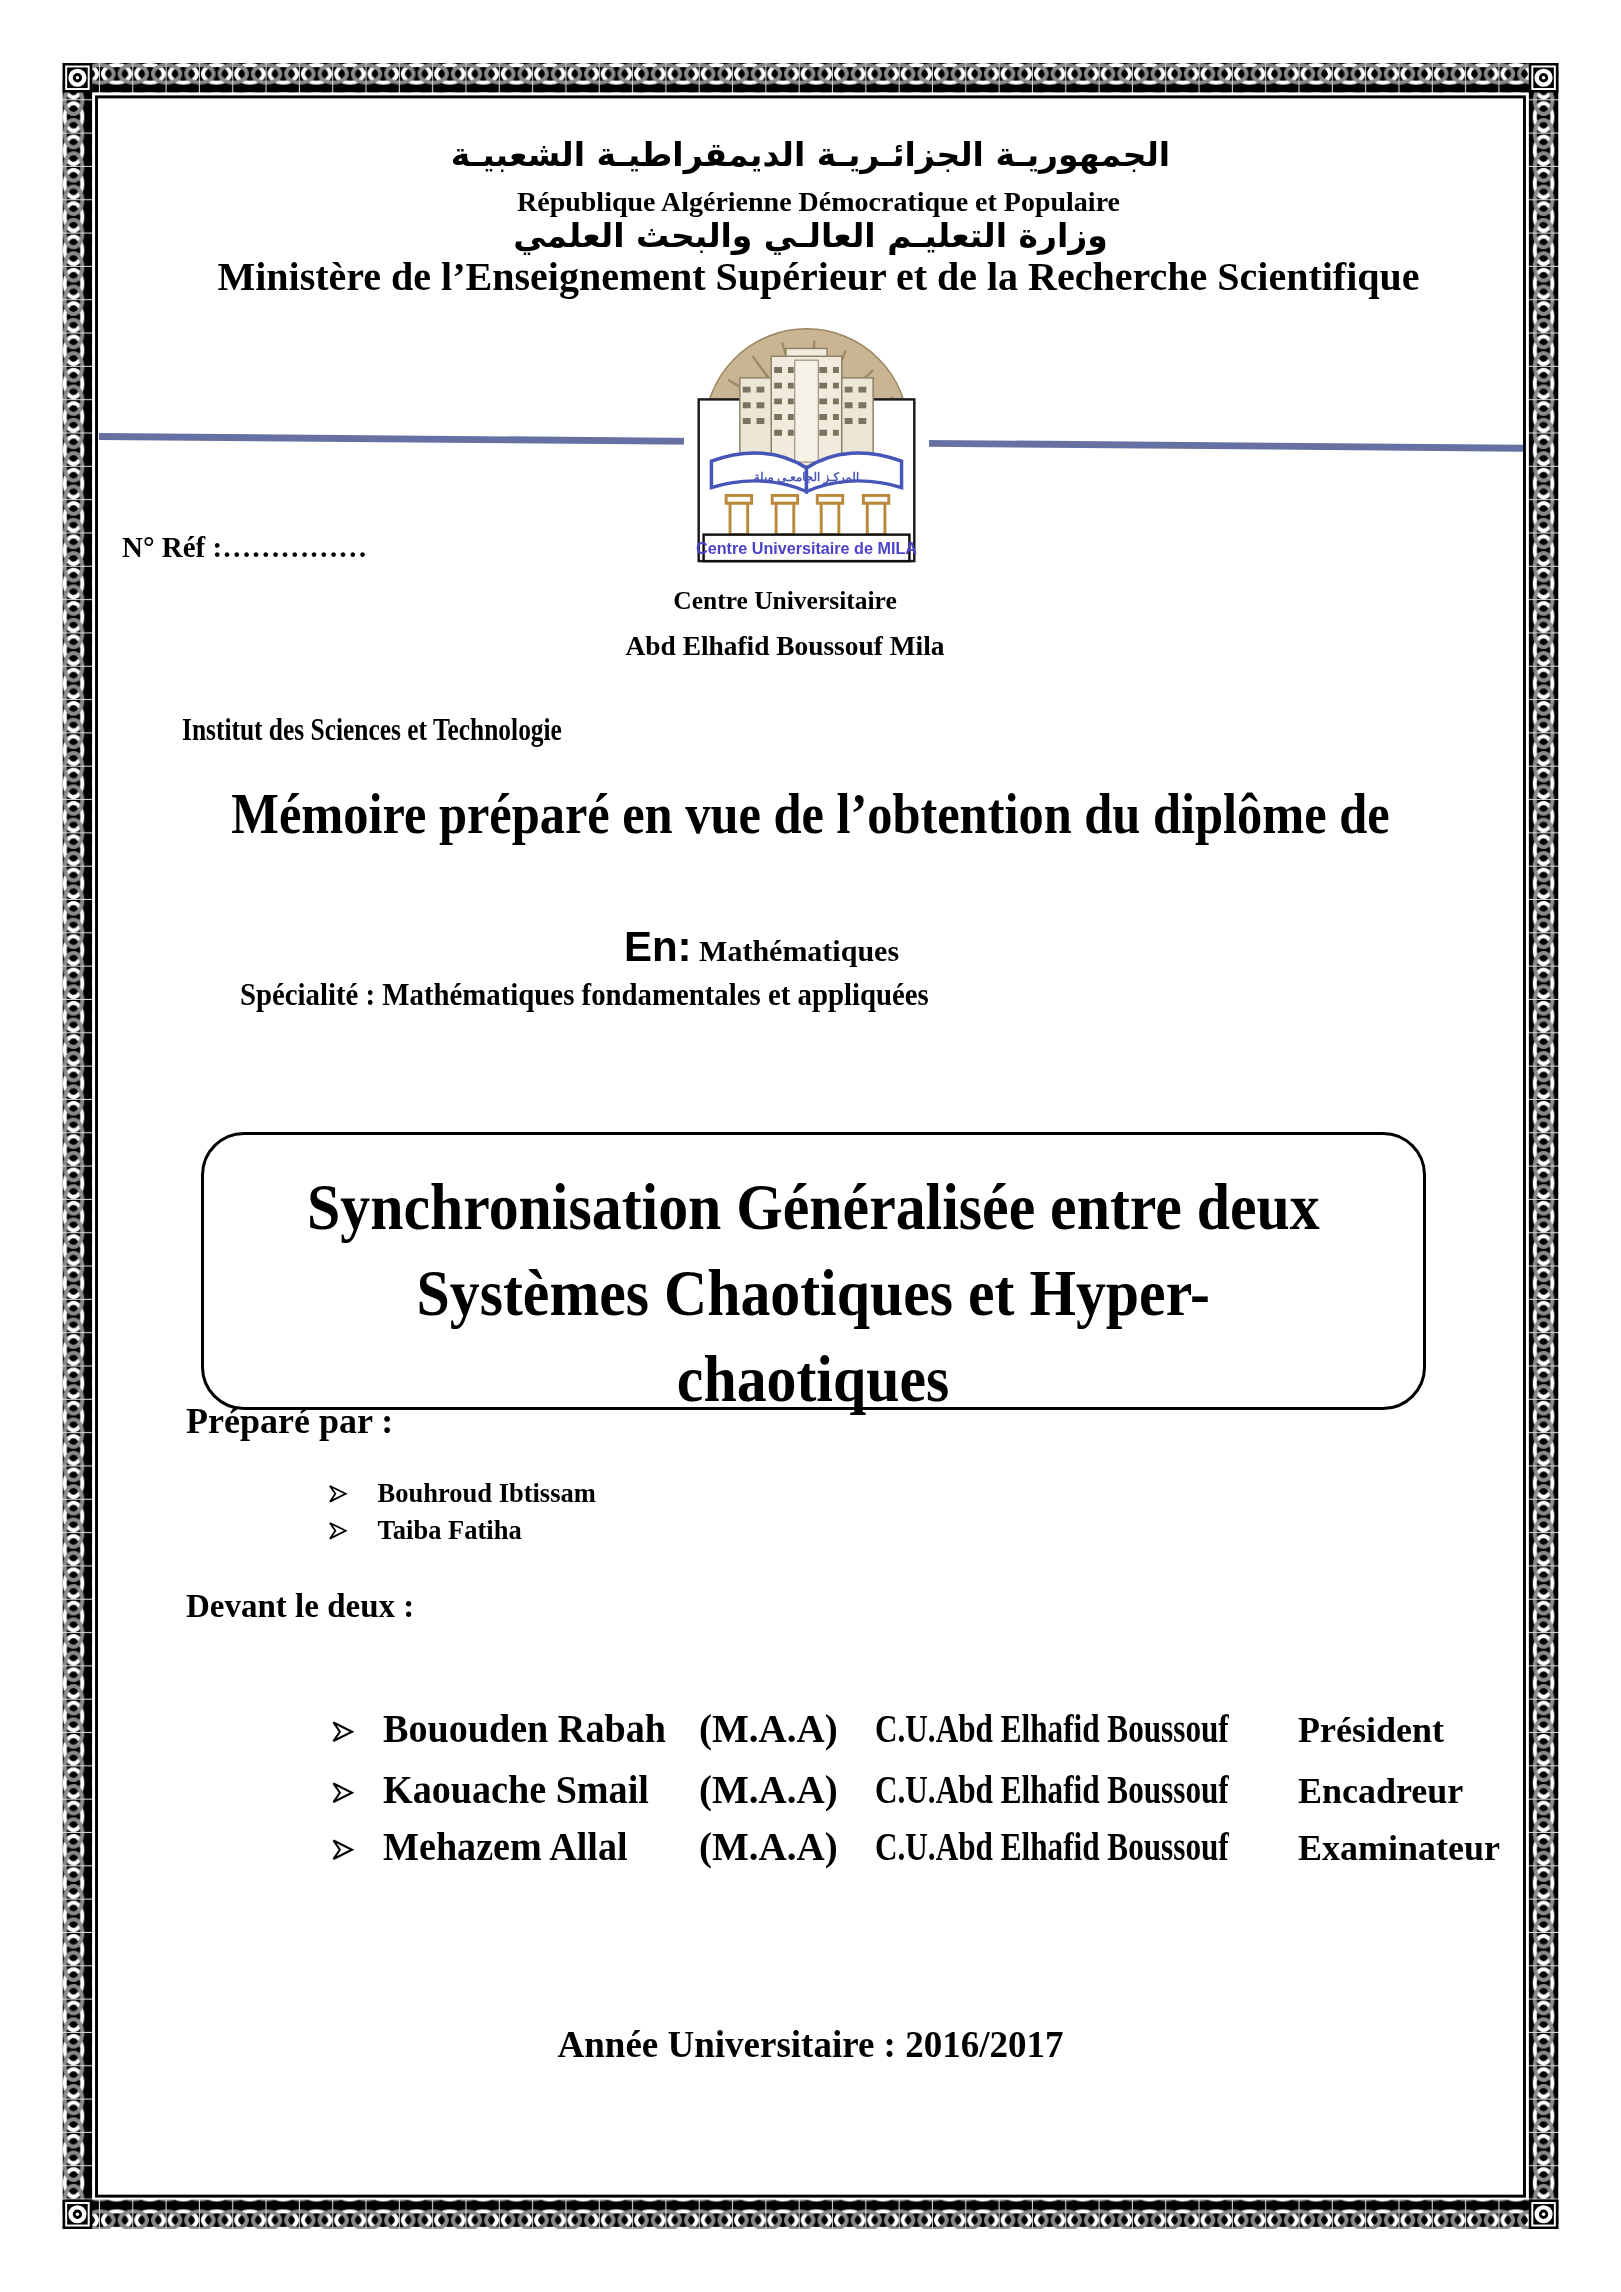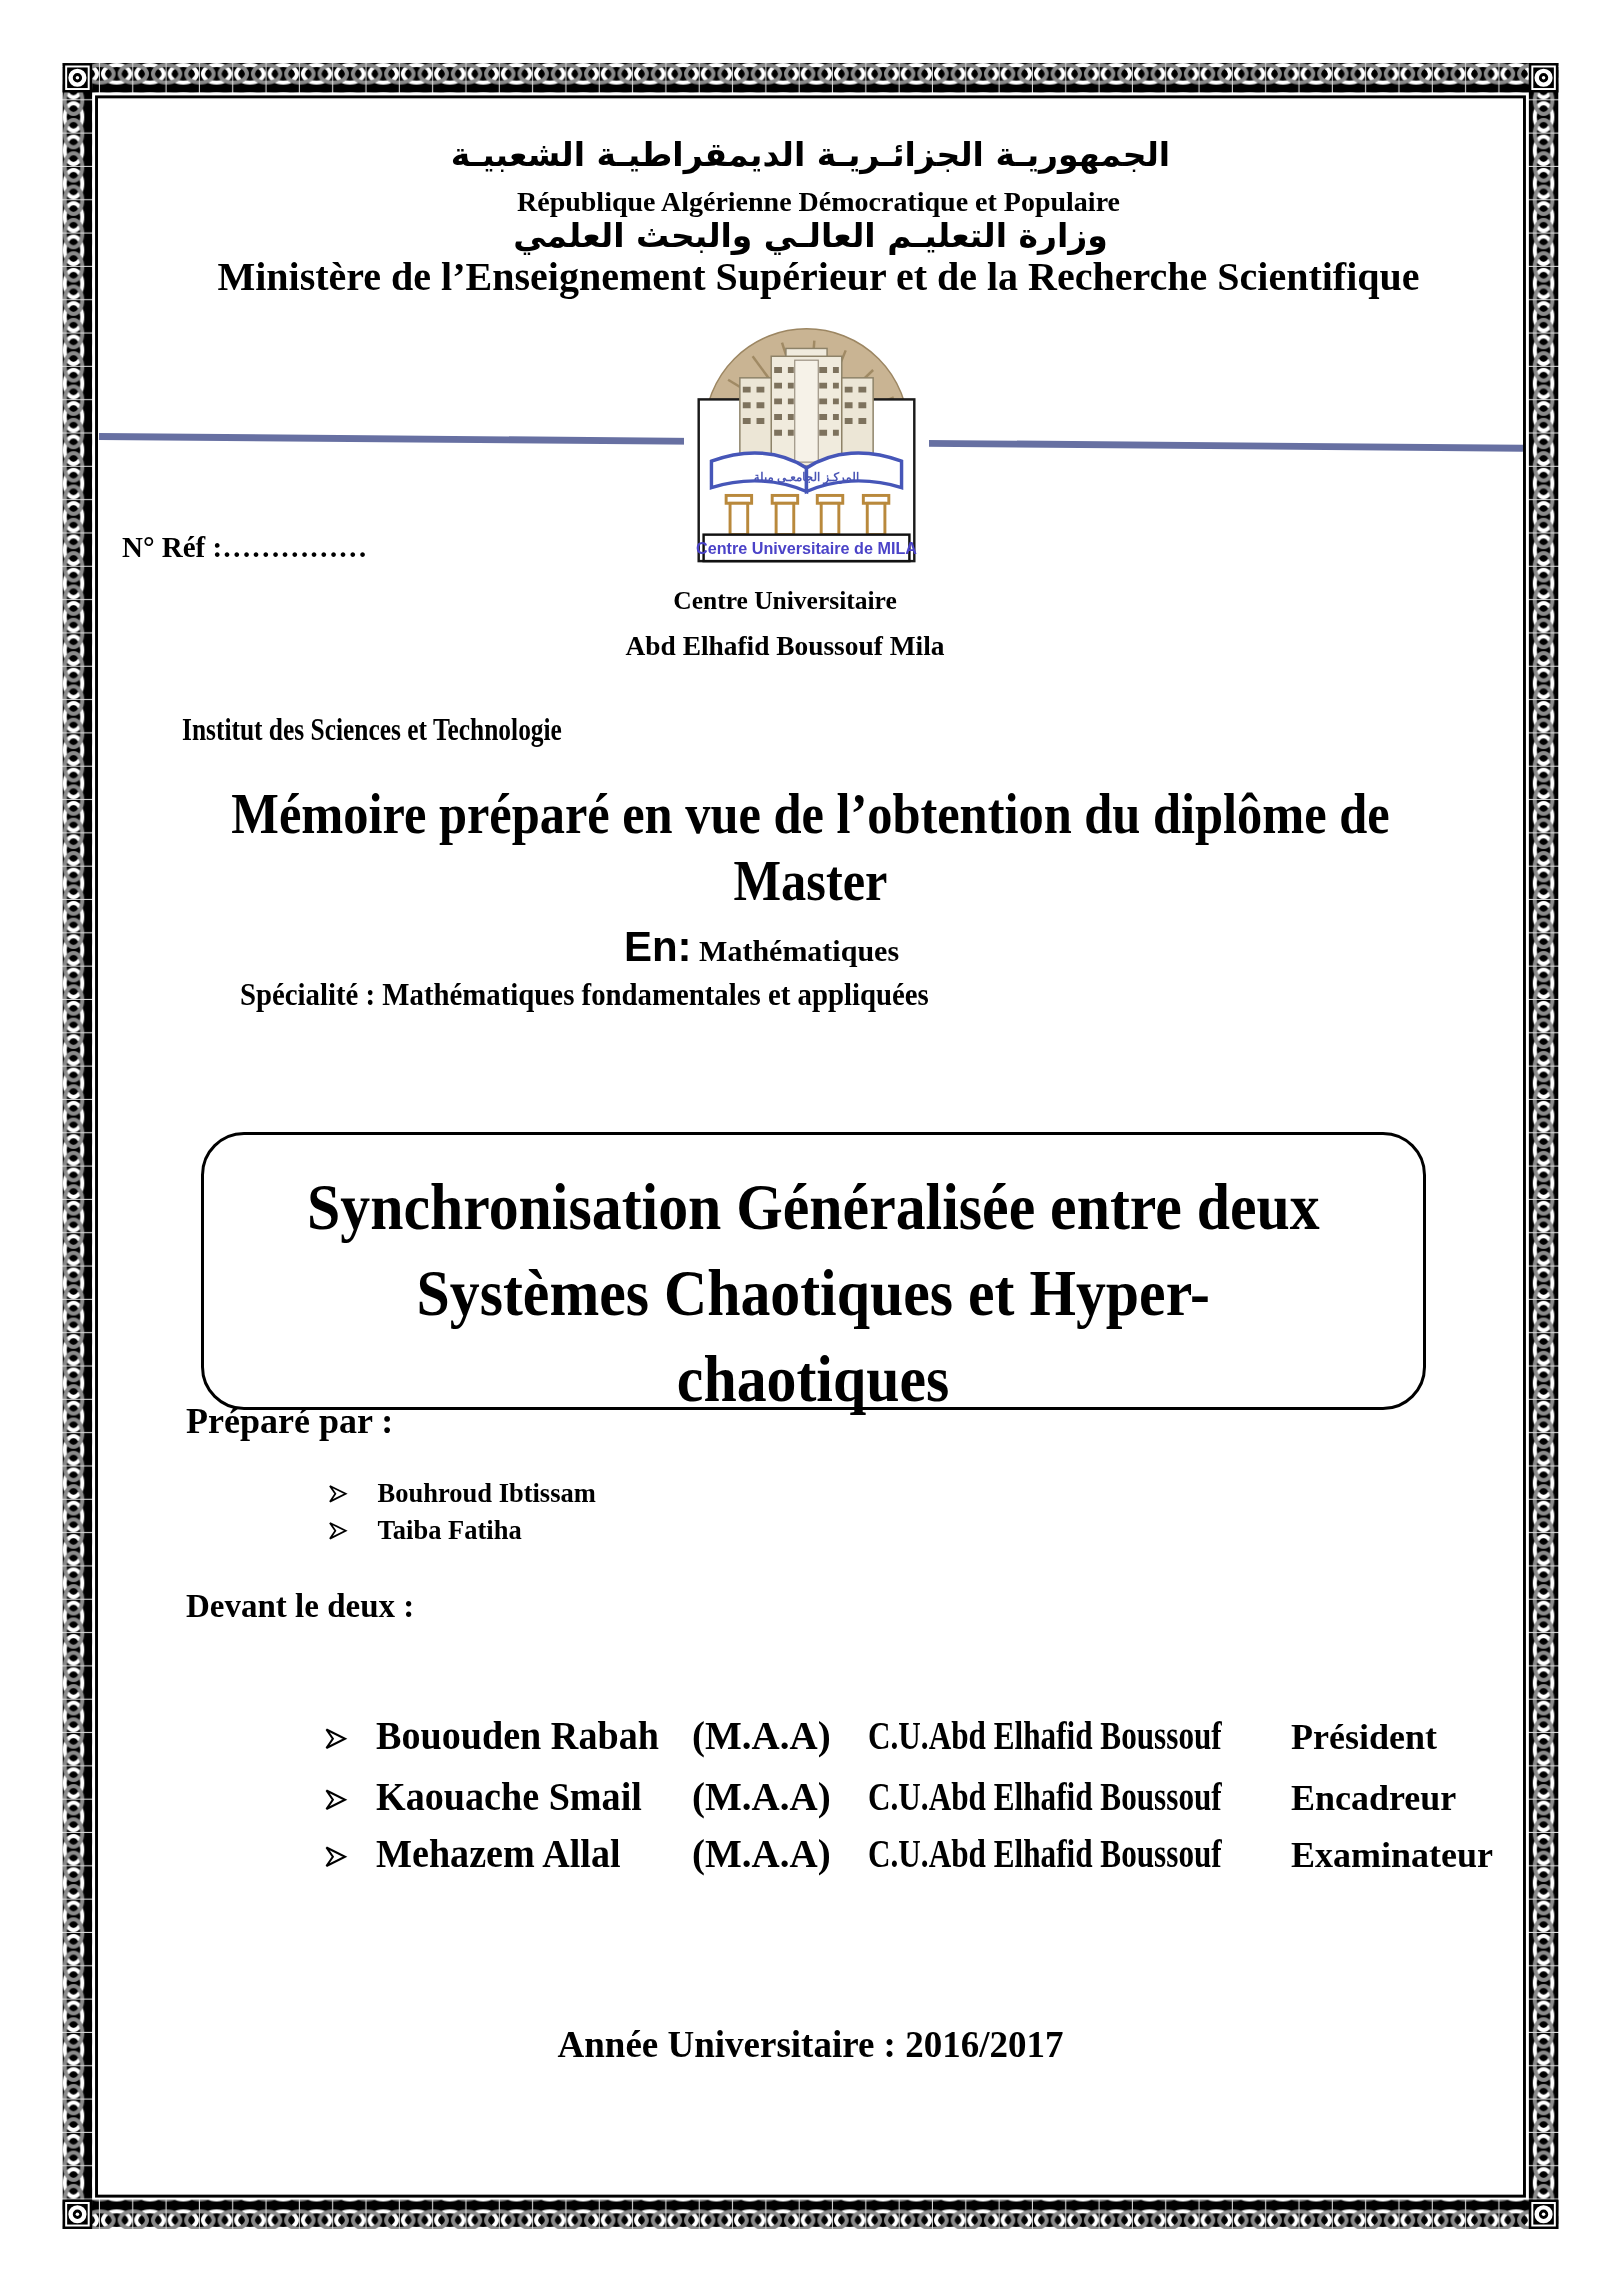--- a/index.html
+++ b/index.html
@@ -33,21 +33,21 @@
   .tbox {
     left:201px; top:1132px; width:1225px; height:278px;
     border:3.9px solid #000; border-radius:43px; box-sizing:border-box;
     text-align:center; padding-top:29px;
   }
   .tline { font-size:65px; font-weight:bold; line-height:86px; white-space:nowrap; }
   
   .prep-h { left:186px; top:1400px; font-size:36px; font-weight:bold; }
   .jury-h { left:186px; top:1588px; font-size:33px; font-weight:bold; }
   .author-row { left:327px; display:flex; align-items:center; gap:29px; font-size:26.5px; font-weight:bold; }
-  .jury-row { left:323px; width:1215px; display:flex; align-items:baseline;margin-top:7px; }
+  .jury-row { left:330px; width:1215px; display:flex; align-items:baseline; }
   .j-bullet { width:53px; position:relative; top:2.9px; }
   .j-name  { width:316px; font-size:41px; font-weight:bold; white-space:nowrap; }
   .j-name > span { display:inline-block; transform:scaleX(.93); transform-origin:left center; }
   .j-grade { width:176px; font-size:39px; font-weight:bold; }
   .j-inst  { width:423px; font-size:43px; font-weight:bold; white-space:nowrap; }
   .j-inst > span { display:inline-block; transform:scaleX(.8); transform-origin:left center; font-size:39px; }
   .j-role  { font-size:36px; font-weight:bold; }
   .year { top:2023px; font-size:37px; font-weight:bold; }
   .sx9  { transform:scaleX(.9); }
   .sx92 { transform:scaleX(.92); }
@@ -189,23 +189,20 @@
   <div class="abs ctr cu1">Centre Universitaire</div>
   <div class="abs ctr cu2">Abd Elhafid Boussouf  Mila</div>
 
   <div class="abs inst">
     <span class="cond ol sx82">Institut des Sciences et Technologie</span>
   </div>
 
   <div class="abs ctr mem1">
     <span class="cond oc sx9">Mémoire préparé  en vue de l’obtention du diplôme de</span>
   </div>
-  <div class="abs ctr mem2">
-    <span class="cond oc sx9">Master</span>
-  </div>
   <div class="abs ctr enline">
     <span class="pfx">En:</span><span> Mathématiques</span>
   </div>
   <div class="abs spec">
     <span class="cond ol sx9">Spécialité : Mathématiques fondamentales et appliquées</span>
   </div>
 
   <div class="abs tbox">
     <div class="tline">
       <span class="cond oc sx92">Synchronisation Généralisée entre deux</span>

